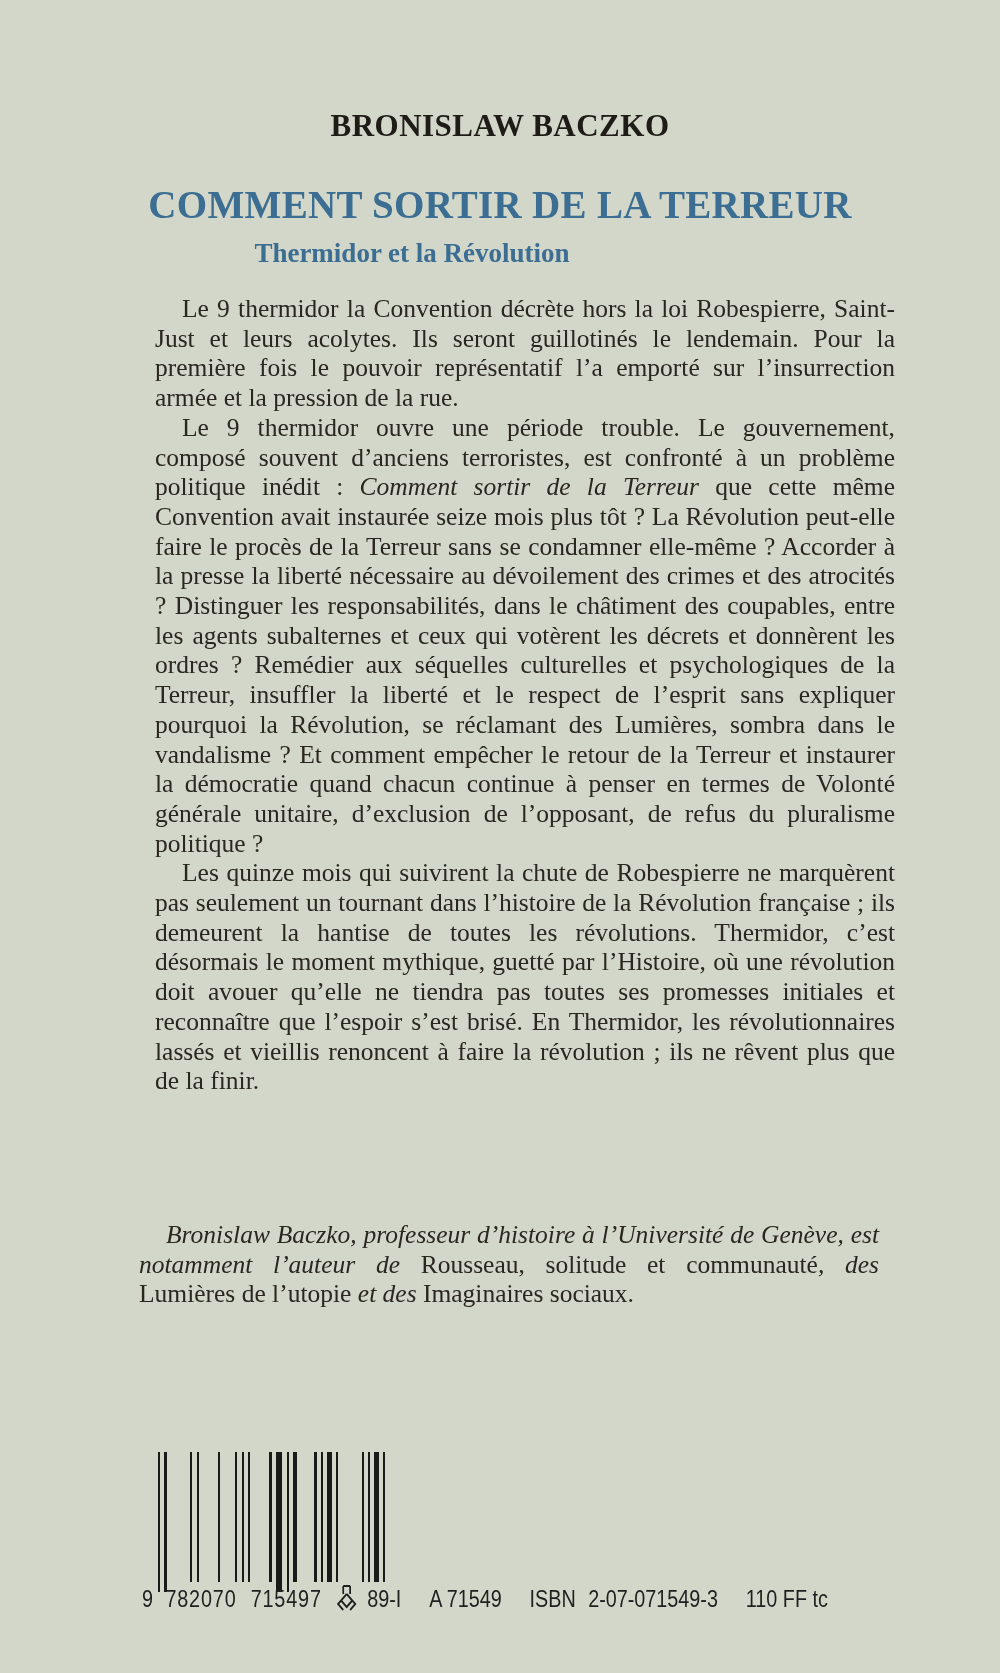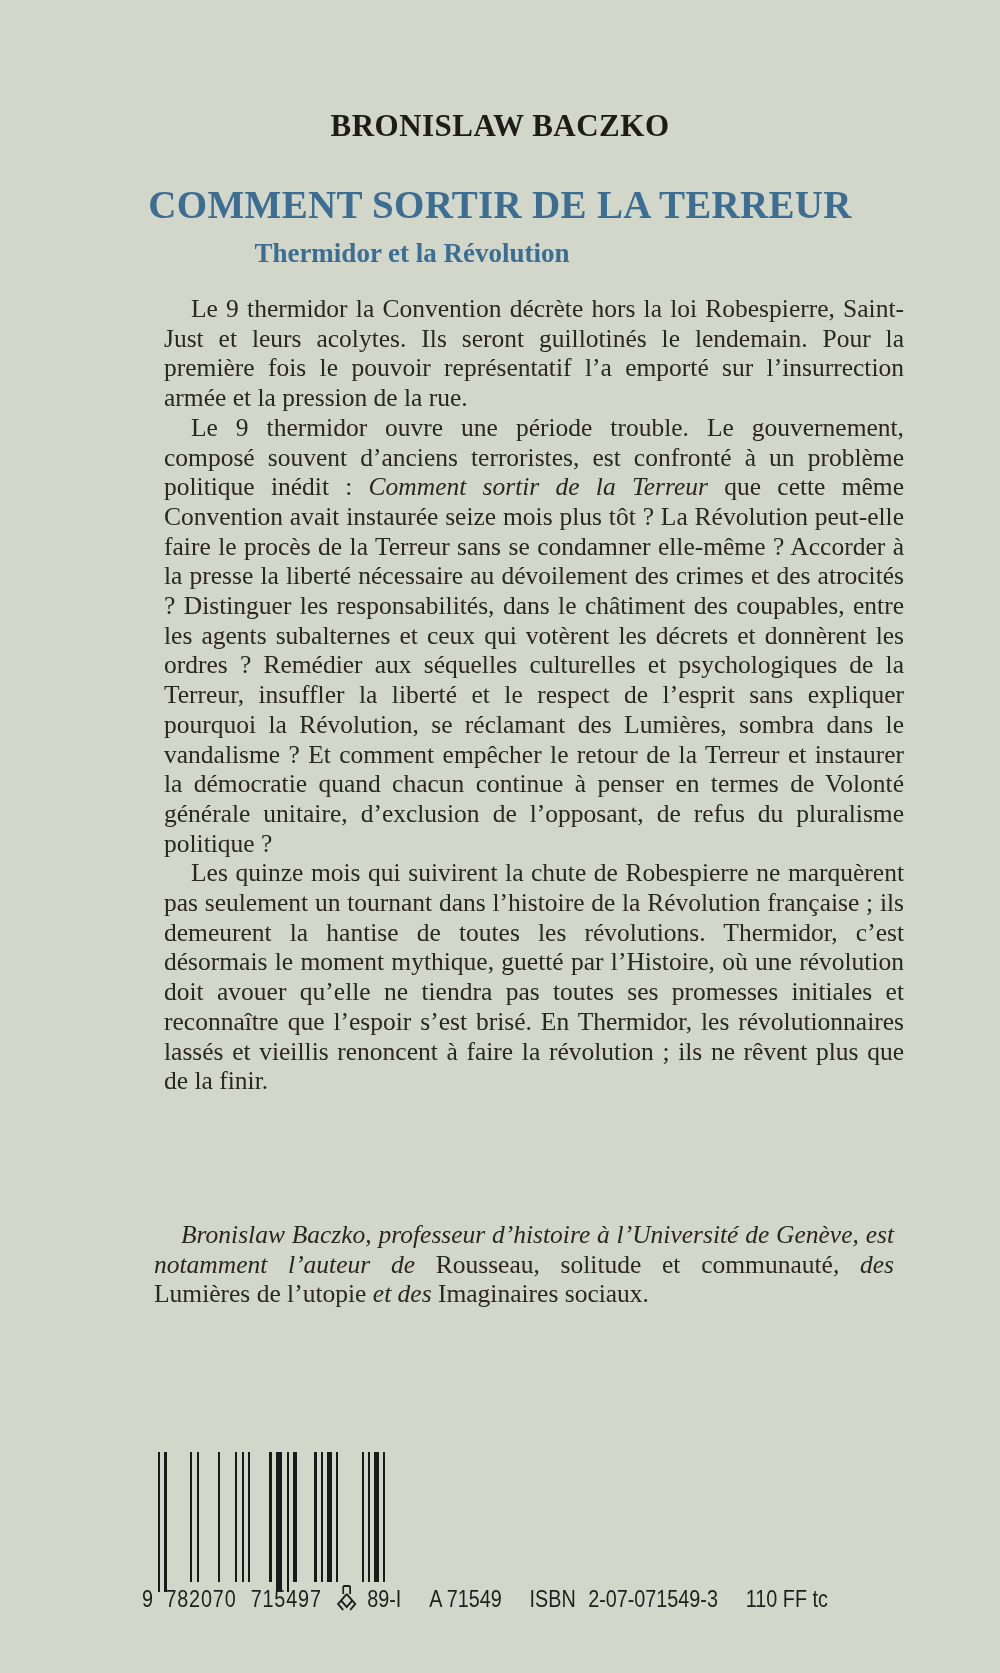--- a/index.html
+++ b/index.html
@@ -19,27 +19,27 @@
       position: absolute; top: 182px; left: 0; width: 1000px;
       text-align: center; font-weight: bold; font-size: 39px;
       color: #3b6e92; letter-spacing: 0.3px;
     }
     .subtitle {
       position: absolute; top: 238px; left: 0; width: 824px;
       text-align: center; font-weight: bold; font-size: 27px;
       color: #3b6e92;
     }
     .body-text {
-      position: absolute; top: 294px; left: 164px; width: 740px;
+      position: absolute; top: 294px; left: 155px; width: 740px;
       font-size: 25.5px; line-height: 29.7px; text-align: justify;
       hyphens: manual;
     }
     .body-text p { margin: 0; text-indent: 27px; }
     .bio {
-      position: absolute; top: 1220px; left: 154px; width: 740px;
+      position: absolute; top: 1220px; left: 139px; width: 740px;
       font-size: 25.5px; line-height: 29.7px; text-align: justify;
     }
     .bio p { margin: 0; text-indent: 27px; }
     .barcode {
       position: absolute; left: 158px; top: 1452px; width: 215px; height: 130px;
     }
     .barcode span { position: absolute; top: 0; background: #1a1a1a; }
     .bc-row {
       position: absolute; top: 1584px; left: 142px; width: 760px;
       font-family: "Liberation Sans", "DejaVu Sans", sans-serif;

